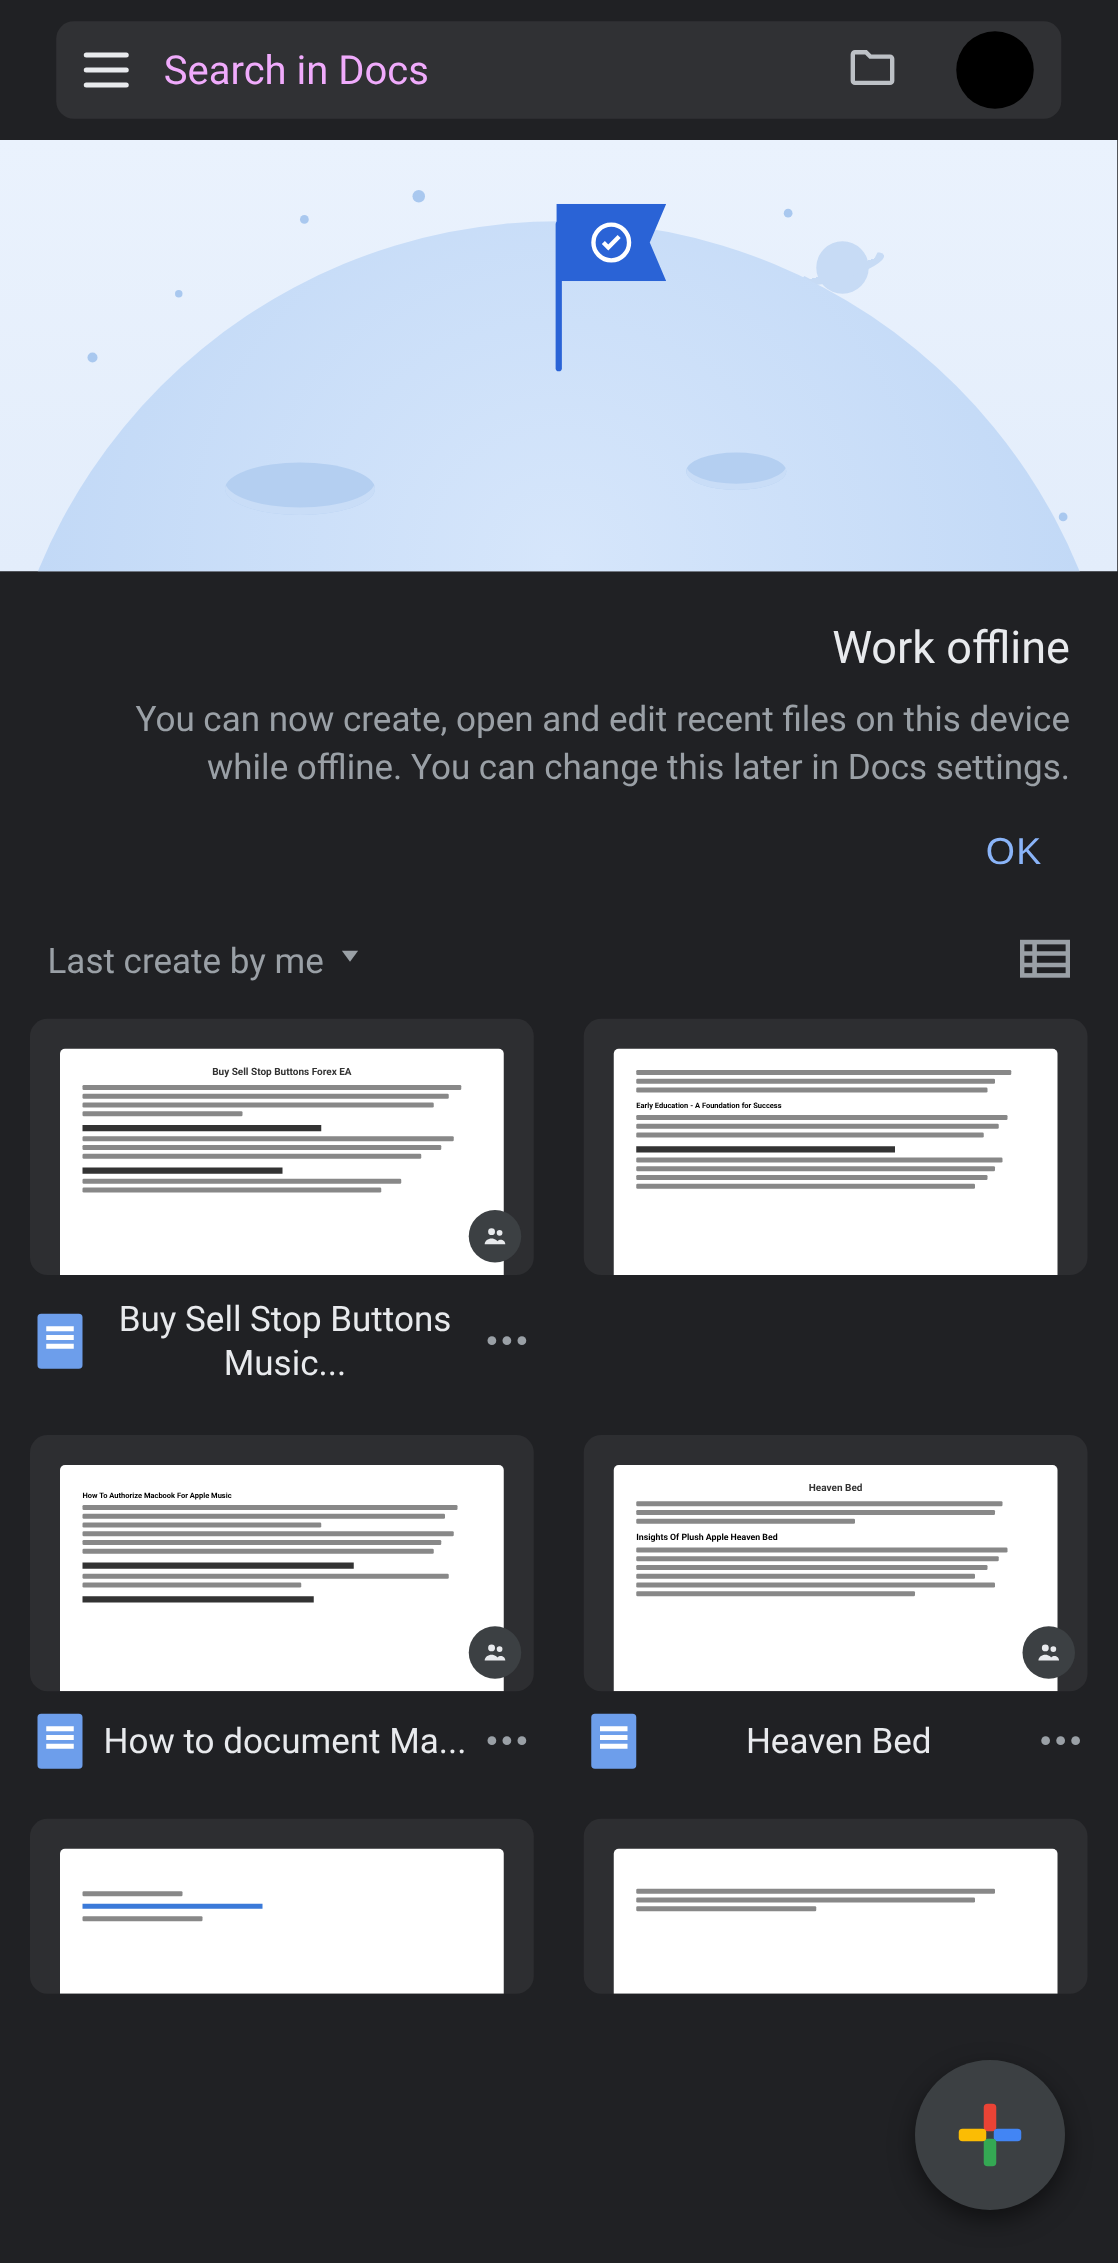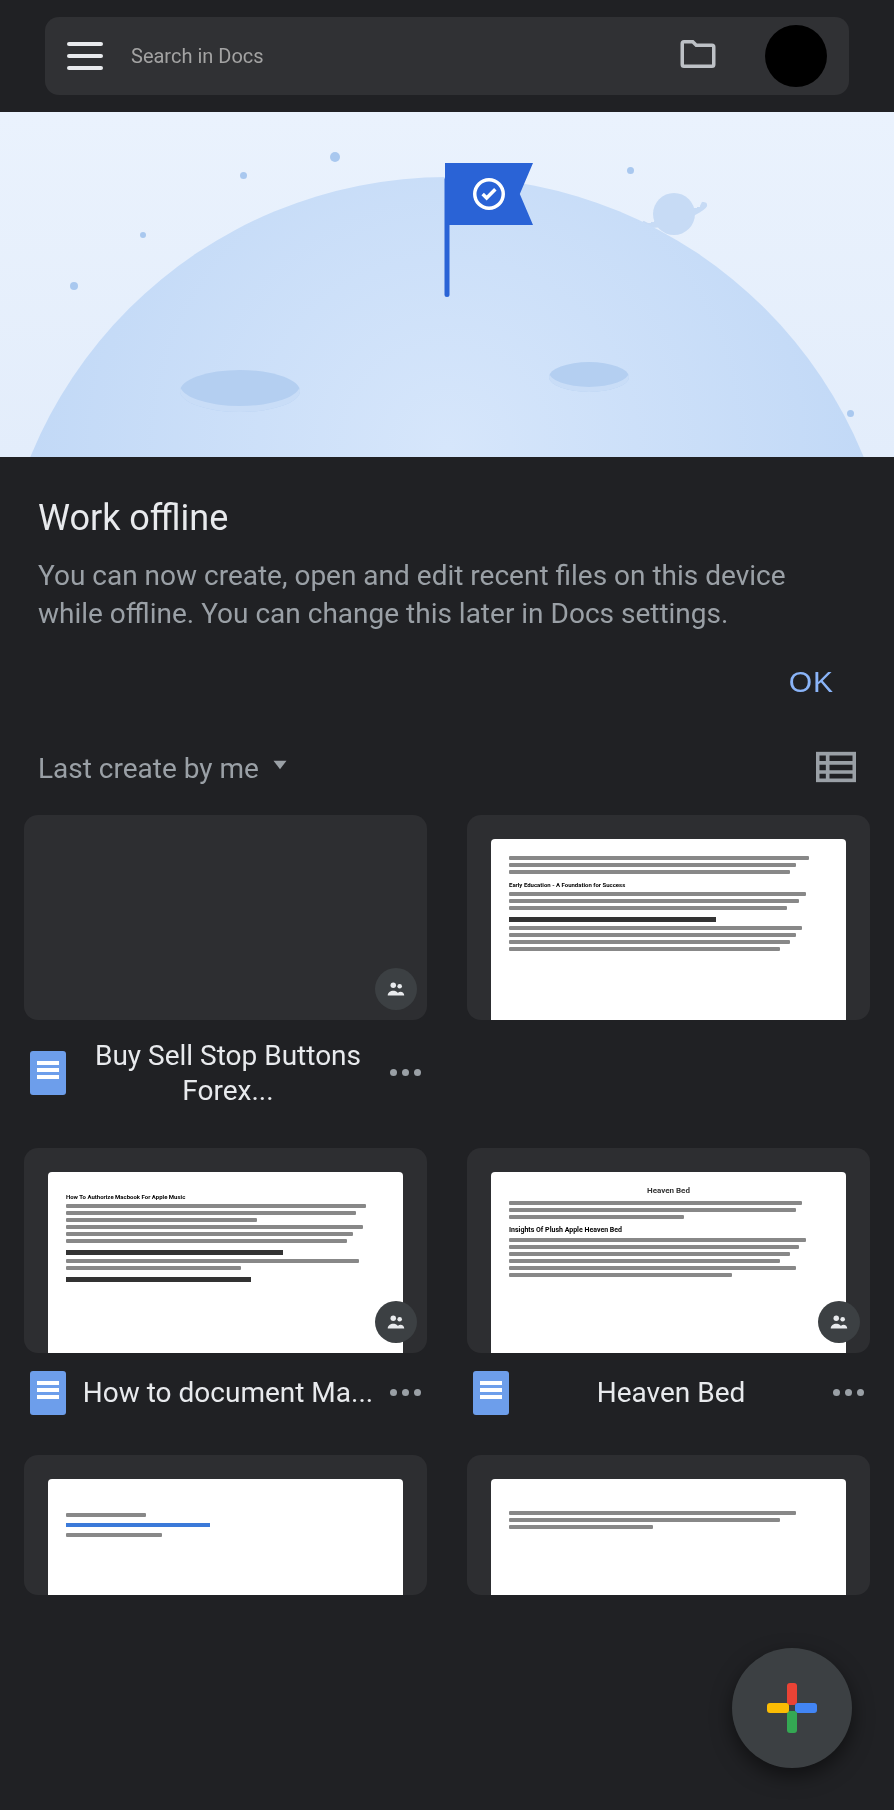--- a/index.html
+++ b/index.html
@@ -38,22 +38,22 @@
     justify-content: space-between;
   }
   .hamburger span {
     display: block;
     height: 4px;
     background: #e8eaed;
     border-radius: 2px;
   }
   .search-text {
     flex: 1;
-    font-size: 20px;
-    color: #a3a3a3;
+    font-size: 32px;
+    color: #f0abfc;
   }
   .folder-icon svg { width: 42px; height: 42px; }
   .avatar {
     width: 62px;
     height: 62px;
     border-radius: 50%;
     background: #000;
     margin-left: 18px;
   }
 
@@ -106,20 +106,21 @@
   .saturn-ring {
     position: absolute; width: 70px; height: 16px; border-radius: 50%;
     border: 8px solid #c7dbf5; top: 10px; transform: rotate(-18deg);
     border-top-color: transparent;
   }
   .star { position: absolute; background: #a9c8ef; border-radius: 50%; }
 
   
   .message {
     padding: 40px 38px 22px;
+    text-align: right;
   }
   .message h2 {
     font-size: 36px; font-weight: 400; color: #e8eaed; margin-bottom: 18px;
   }
   .message p {
     font-size: 28px; line-height: 1.35; color: #9aa0a6;
   }
   .ok-row {
     display: flex; justify-content: flex-end; padding: 10px 60px 40px;
   }
@@ -271,31 +272,45 @@
       <line x1="1" y1="12" x2="23" y2="12"></line>
       <line x1="7" y1="1" x2="7" y2="17"></line>
     </svg>
   </div>
 </div>
 
 <div class="grid">
 
   <div class="card">
     <div class="thumb">
+      <div class="doc-preview">
+        <div class="ptitle">Buy Sell Stop Buttons Forex EA</div>
+        <div class="pline" style="width:95%"></div>
+          <div class="pline" style="width:92%"></div>
+        <div class="pline" style="width:88%"></div>
+          <div class="pline" style="width:40%"></div>
+        <div class="pbold"></div>
+        <div class="pline" style="width:93%"></div>
+          <div class="pline" style="width:90%"></div>
+        <div class="pline" style="width:85%"></div>
+        <div class="pbold" style="width:50%"></div>
+        <div class="pline" style="width:80%"></div>
+          <div class="pline" style="width:75%"></div>
+      </div>
       <div class="shared-badge">
         <svg viewBox="0 0 24 24" fill="#e8eaed">
             <circle cx="9" cy="8" r="3"></circle>
             <circle cx="16" cy="9" r="2.5"></circle>
             <path d="M3 19c0-3 3-5 6-5s6 2 6 5M13 19c0-2.5 2-4 4-4s4 1.5 4 4"></path>
           </svg>
       </div>
     </div>
     <div class="card-footer">
       <div class="doc-icon"></div>
-      <div class="card-title">Buy Sell Stop Buttons Forex...</div>
+      <div class="card-title">Buy Sell Stop Buttons Music...</div>
       <div class="more-dots">
           <span></span>
           <span></span>
           <span></span>
         </div>
     </div>
   </div>
 
   <div class="card">
     <div class="thumb">

